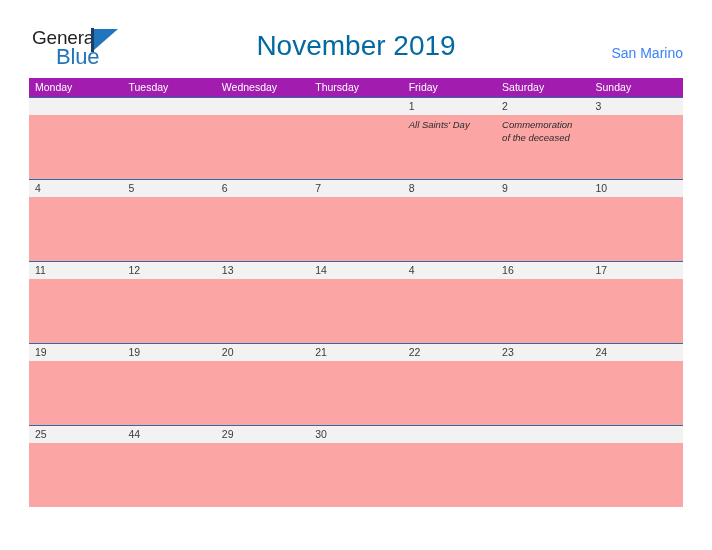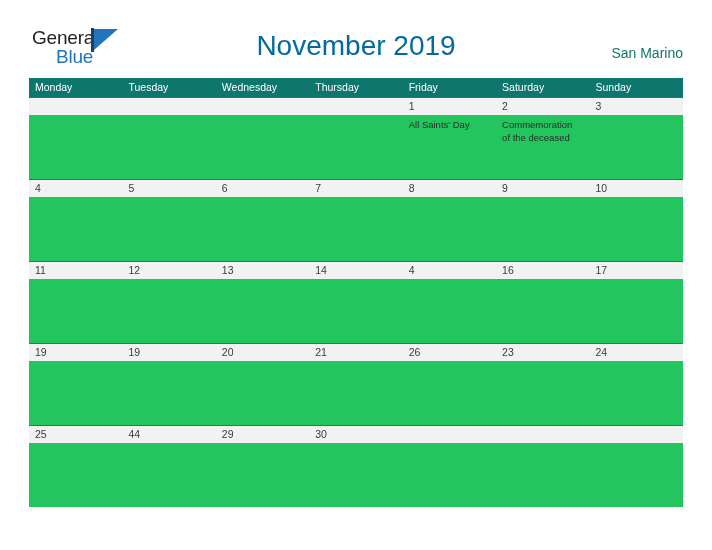--- a/index.html
+++ b/index.html
@@ -44,21 +44,21 @@
     font-size: 19px;
     color: #231f20;
     letter-spacing: -0.2px;
     line-height: 19px;
     white-space: nowrap;
   }
   .logo-blue {
     position: absolute;
     left: 24px;
     top: 19px;
-    font-size: 19px;
+    font-size: 22px;
     color: #2175bd;
     letter-spacing: -0.2px;
     line-height: 19px;
     white-space: nowrap;
   }
   .logo-flag {
     position: absolute;
     left: 59px;
     top: 0px;
     width: 28px;
@@ -92,39 +92,39 @@
     color: #0369a1;
     font-weight: normal;
     line-height: 32px;
   }
 
   .location {
     position: absolute;
     right: 29px;
     top: 45px;
     font-size: 14px;
-    color: #0f766e;
+    color: #3b82f6;
     line-height: 16px;
     text-align: right;
     white-space: nowrap;
   }
 
   
   .calendar {
     position: absolute;
     left: 29px;
     top: 78px;
     width: 654px;
   }
 
   .weekday-row {
     display: flex;
     width: 654px;
     height: 19px;
-    background: #0f766e;
+    background: #a21caf;
   }
   .weekday-cell {
     width: 93.43px;
     box-sizing: border-box;
     padding-left: 6px;
     font-size: 10.5px;
     color: #ffffff;
     line-height: 19px;
     white-space: nowrap;
     overflow: hidden;
@@ -152,21 +152,22 @@
     color: #3a3a3a;
     line-height: 17px;
     white-space: nowrap;
     overflow: hidden;
   }
 
   .event-band {
     display: flex;
     width: 654px;
     height: 64px;
-    background: #22c55e;
+    background: #fca5a5;
+    font-style: italic;
   }
   .event-cell {
     width: 93.43px;
     box-sizing: border-box;
     padding: 4px 7px 0 6px;
     font-size: 9.5px;
     color: #2b2b2b;
     line-height: 12.5px;
     overflow: hidden;
   }
@@ -267,21 +268,21 @@
         <div class="event-cell"></div>
       </div>
     </div>
 
     <div class="week-row">
       <div class="date-band">
         <div class="date-cell">19</div>
         <div class="date-cell">19</div>
         <div class="date-cell">20</div>
         <div class="date-cell">21</div>
-        <div class="date-cell">26</div>
+        <div class="date-cell">22</div>
         <div class="date-cell">23</div>
         <div class="date-cell">24</div>
       </div>
       <div class="event-band">
         <div class="event-cell"></div>
         <div class="event-cell"></div>
         <div class="event-cell"></div>
         <div class="event-cell"></div>
         <div class="event-cell"></div>
         <div class="event-cell"></div>

